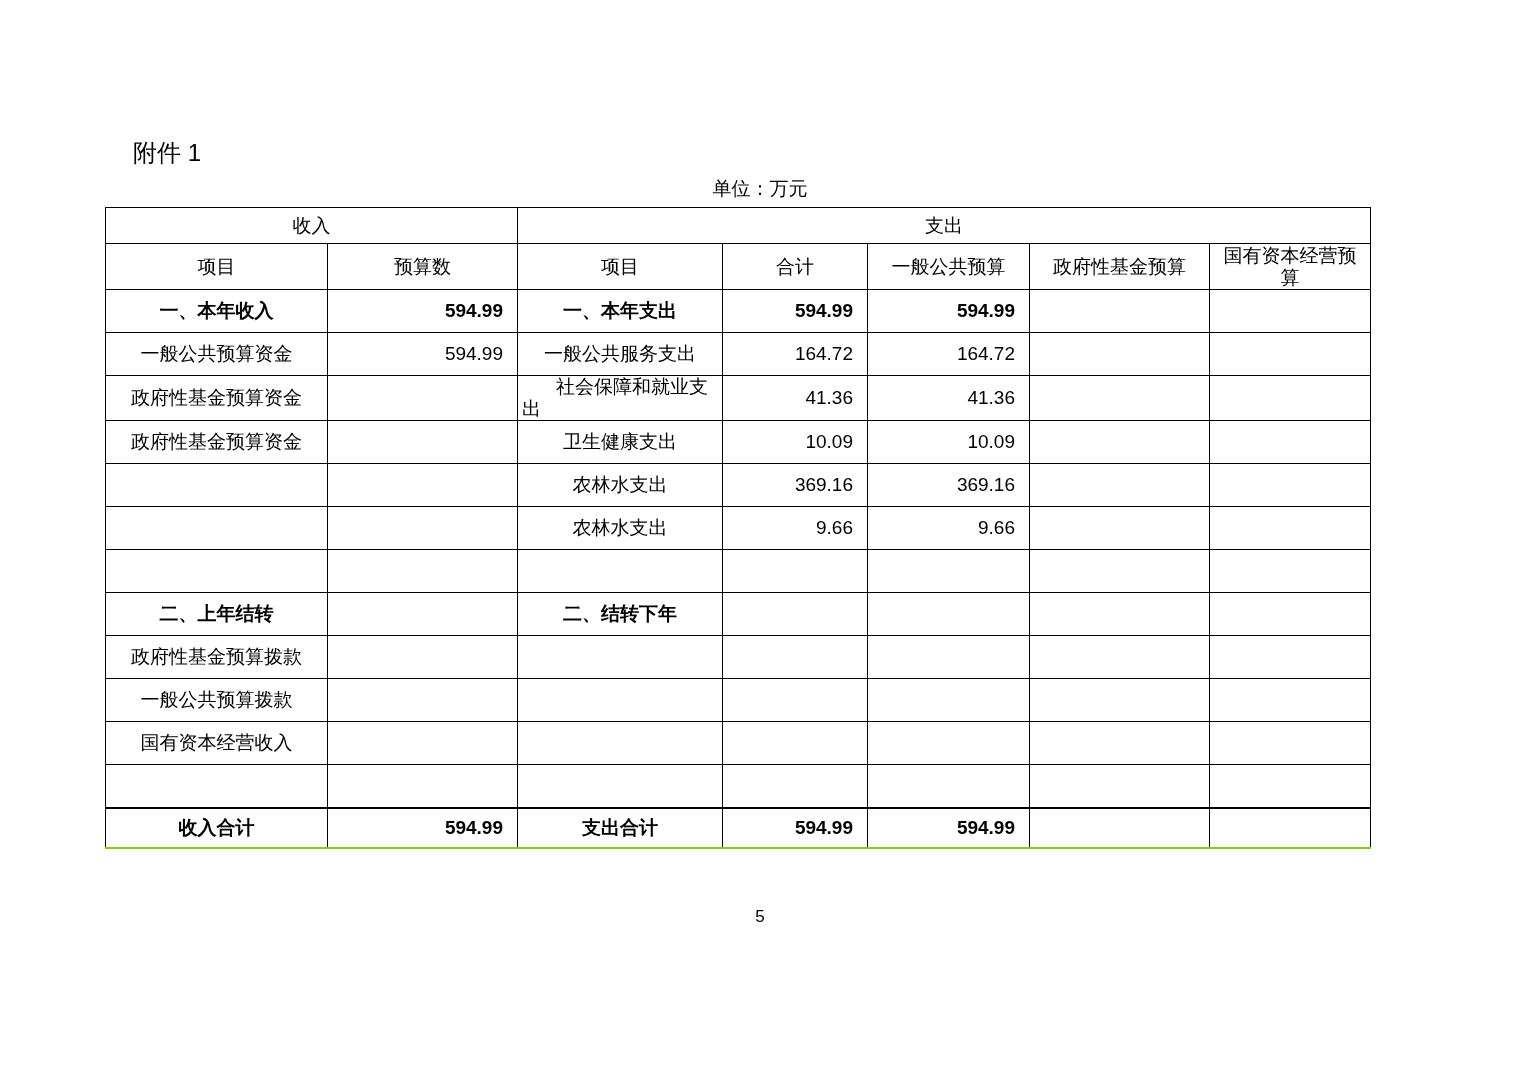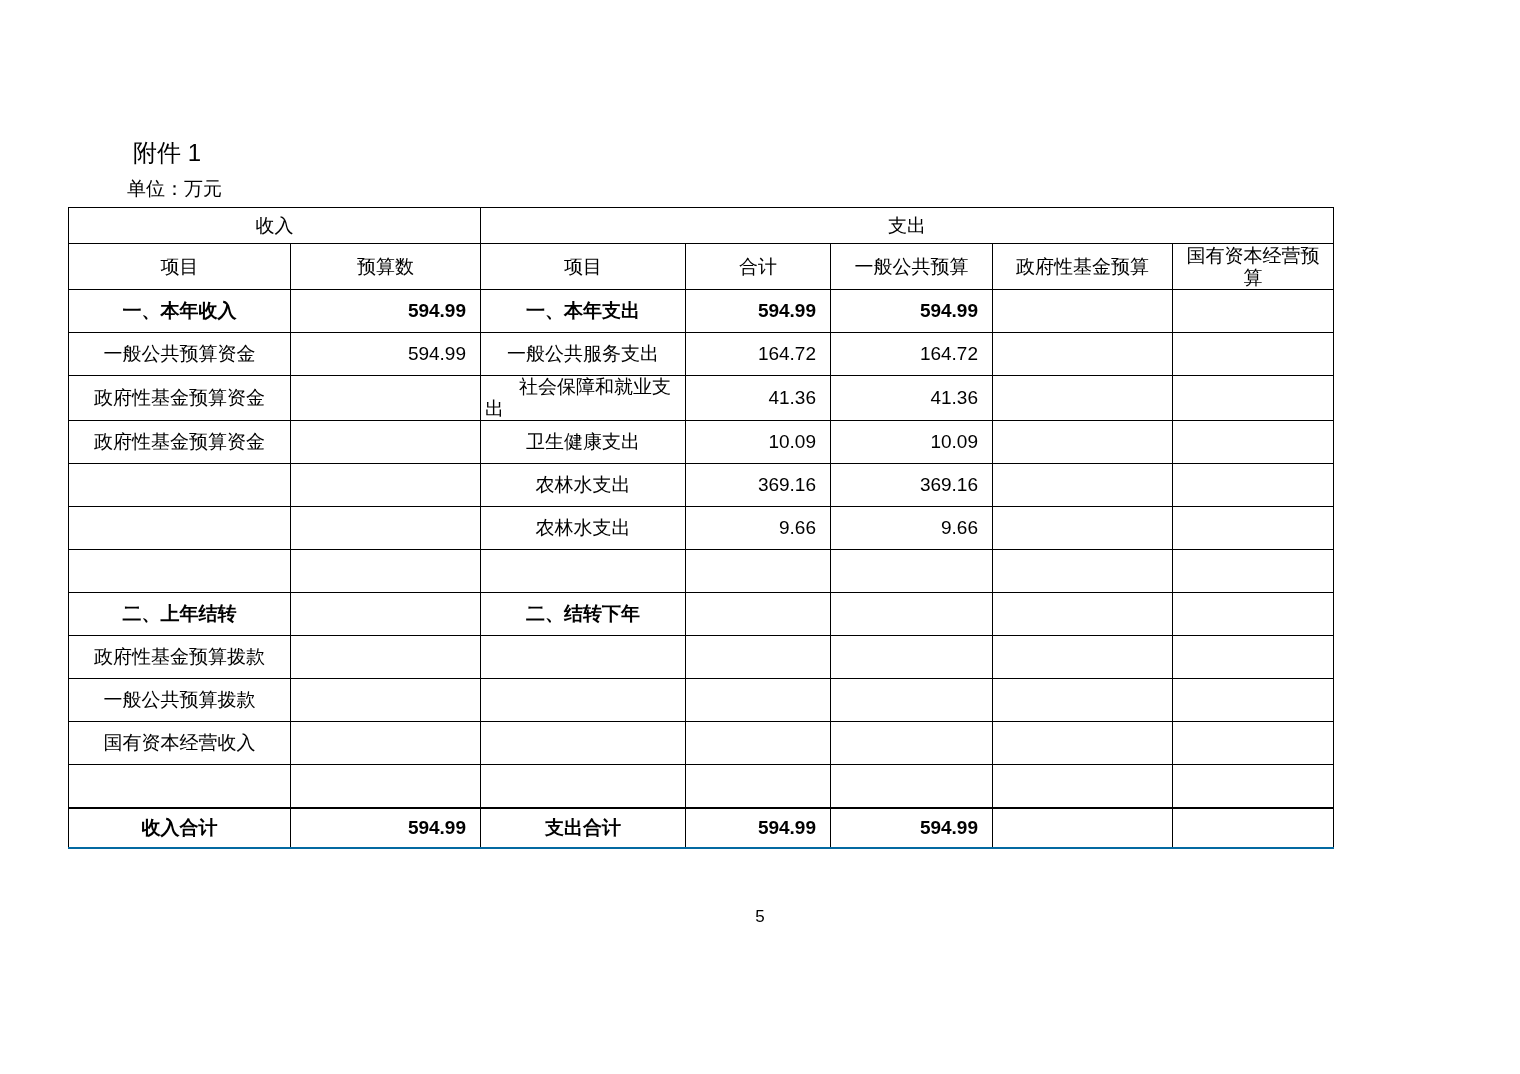--- a/index.html
+++ b/index.html
@@ -23,42 +23,42 @@
     font-family:"DejaVu Serif", serif;
     font-weight:bold;
     font-size:35px;
     letter-spacing:1px;
     line-height:44px;
     white-space:nowrap;
   }
   .unit-note{
     width:1266px;
     margin:8px 0 5px 127px;
-    text-align:left;
+    text-align:center;
     font-size:19px;
   }
 
   table.budget{
-    margin-left:68px;
+    margin-left:105px;
     width:1266px;
     border-collapse:collapse;
     table-layout:fixed;
   }
   table.budget th, table.budget td{
     border:1px solid #000;
     font-size:19px;
     font-weight:normal;
     vertical-align:middle;
     overflow:hidden;
   }
   tr.row-group{height:36px;}
   tr.row-cols{height:46px;}
   tbody tr{height:43px;}
   tr.total-row{height:40px;}
-  tr.total-row td{border-top:2px solid #000;border-bottom:2px solid #0369a1;}
+  tr.total-row td{border-top:2px solid #000;border-bottom:2px solid #84cc16;}
 
   th{text-align:center;}
   td.label{text-align:center;}
   td.num{text-align:right;padding-right:14px;}
   tr.bold td{font-weight:bold;}
   td.wrap{
     text-align:left;
     text-indent:34px;
     padding:0 4px;
     line-height:22px;

